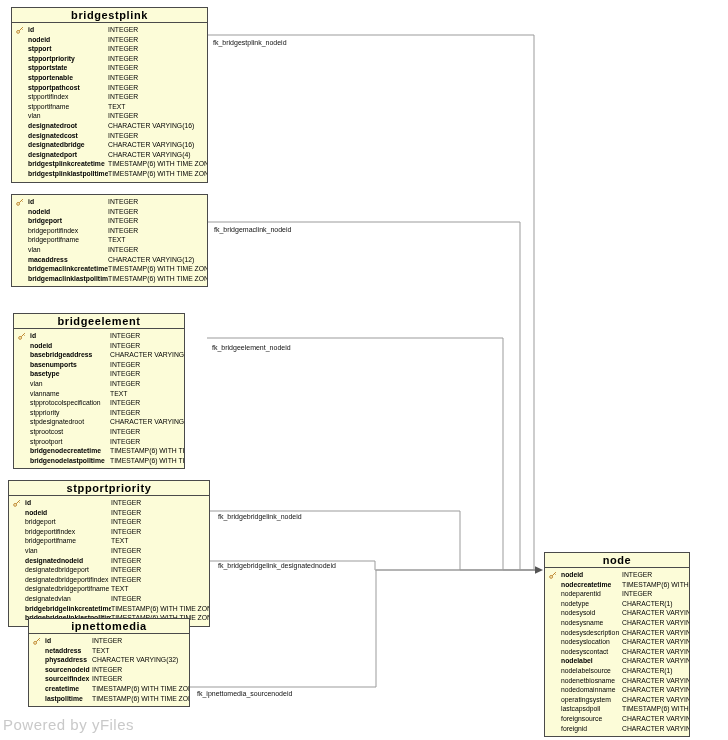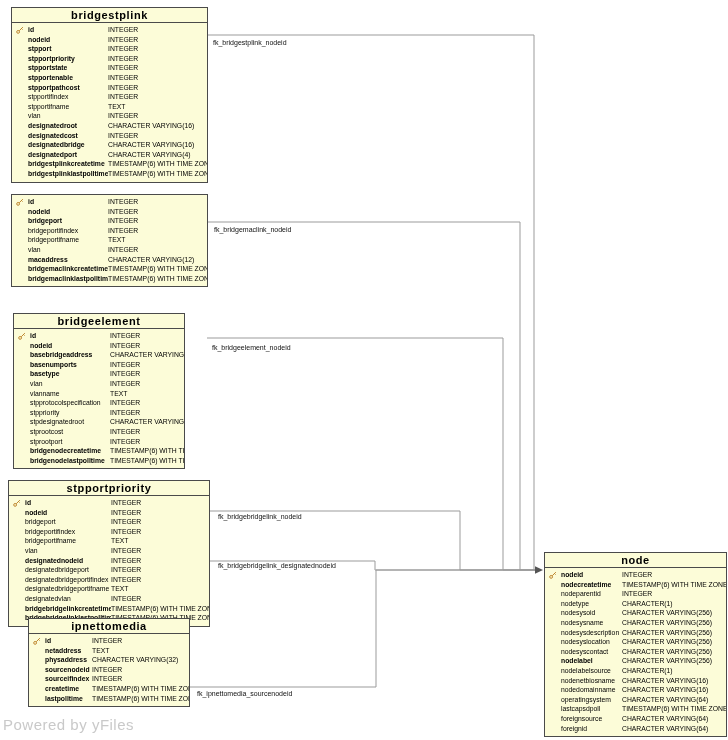--- a/index.html
+++ b/index.html
@@ -21,21 +21,21 @@
   .bold .col-name{font-weight:bold;}
   .t-std .col-name{width:80px;}
   .t-bbl .col-name{width:86px;}
   .t-ipm .col-name{width:47px;}
   .t-node .col-name{width:61px;}
   .pos-bridgestplink{left:11px;top:7px;width:197px;}
   .pos-bridgemaclink{left:11px;top:194px;width:197px;}
   .pos-bridgeelement{left:13px;top:313px;width:172px;}
   .pos-bridgebridgelink{left:8px;top:480px;width:202px;}
   .pos-ipnettomedia{left:28px;top:618px;width:162px;}
-  .pos-node{left:544px;top:552px;width:183px;}
+  .pos-node{left:544px;top:552px;width:146px;}
   .edge-label{position:absolute;z-index:3;font-size:7px;color:#111;white-space:nowrap;}
   .lbl-1{left:213px;top:39px;}
   .lbl-2{left:214px;top:226px;}
   .lbl-3{left:212px;top:344px;}
   .lbl-4{left:218px;top:513px;}
   .lbl-5{left:218px;top:562px;}
   .lbl-6{left:197px;top:690px;}
 </style>
 </head>
 <body>

